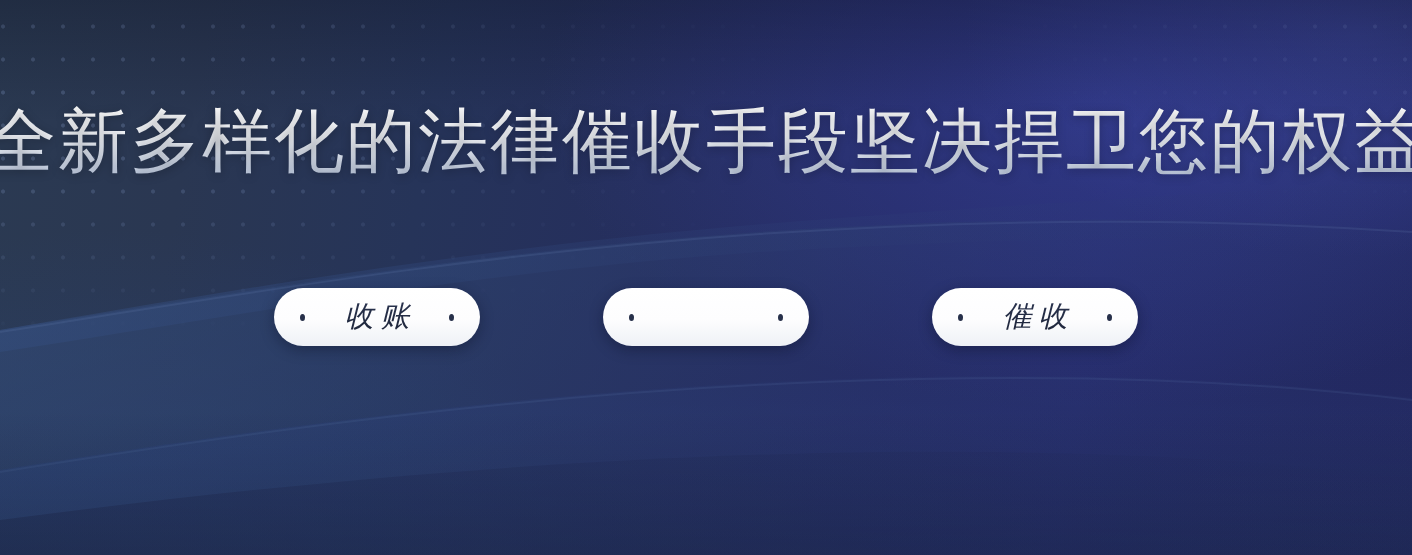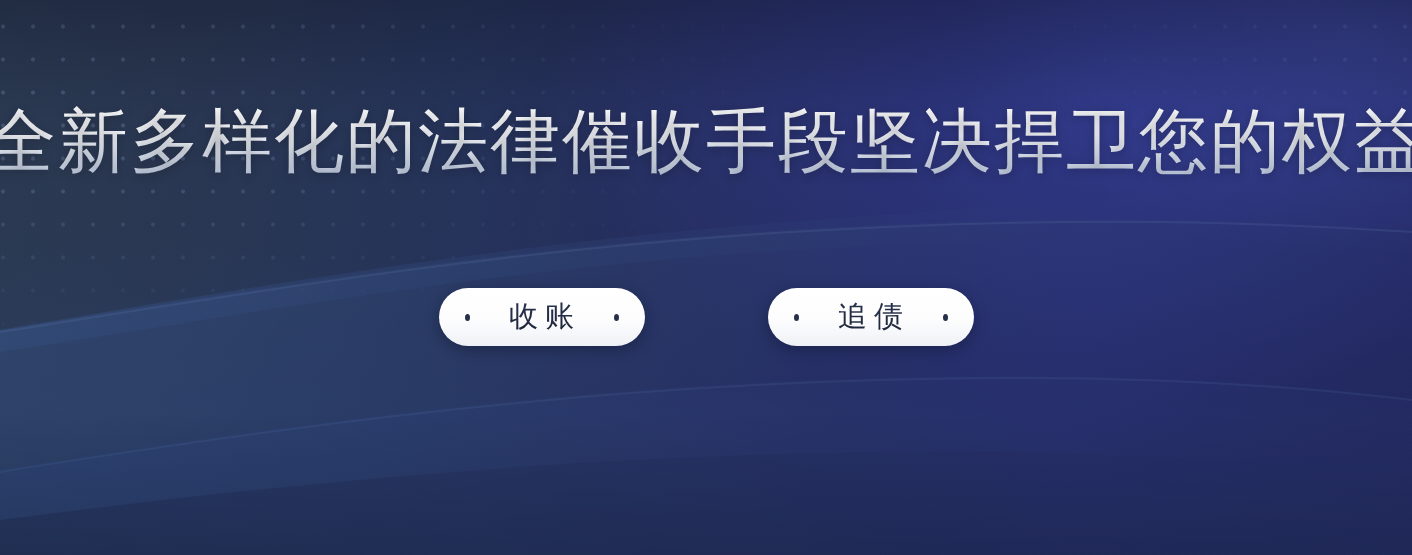--- a/index.html
+++ b/index.html
@@ -149,20 +149,21 @@
   .pill {
     position: relative;
     width: 206px;
     height: 58px;
     border-radius: 29px;
     background: linear-gradient(180deg, #ffffff 0%, #fdfdfe 55%, #eef1f6 100%);
     display: flex;
     align-items: center;
     justify-content: center;
     box-shadow: 0 4px 14px rgba(8,12,30,0.35);
+    font-style: italic;
   }
   .pill-label {
     font-size: 29px;
     letter-spacing: 7px;
     text-indent: 7px;
     color: #232a3f;
     background: linear-gradient(180deg, #2a3450 0%, #1d2438 100%);
     -webkit-background-clip: text;
     background-clip: text;
     -webkit-text-fill-color: transparent;
@@ -236,21 +237,25 @@
     <div class="pills">
 
       <div class="pill">
         <span class="pill-dot left"></span>
         <span class="pill-label">收账</span>
         <span class="pill-dot right"></span>
       </div>
 
       <div class="pill">
         <span class="pill-dot left"></span>
-        <span class="pill-label">追债</span>
         <span class="pill-dot right"></span>
       </div>
 
+      <div class="pill">
+        <span class="pill-dot left"></span>
+        <span class="pill-label">催收</span>
+        <span class="pill-dot right"></span>
+      </div>
 
 
     </div>
   </div>
 </div>
 
 </body></html>

